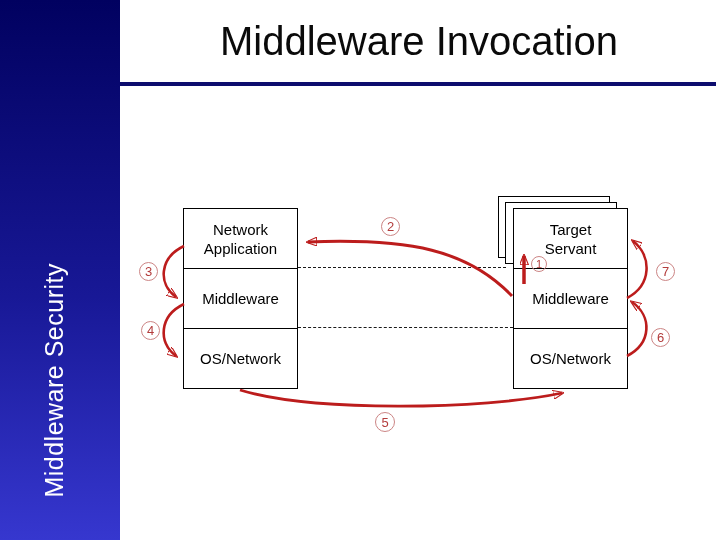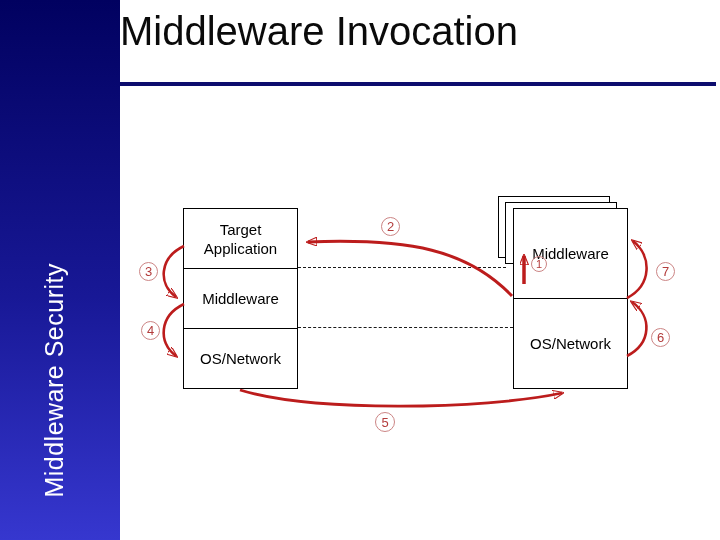--- a/index.html
+++ b/index.html
@@ -23,22 +23,22 @@
     background:linear-gradient(to bottom,var(--sidebar-top) 0%,#181896 55%,var(--sidebar-bottom) 100%);
   }
   .sidebar-label{
     position:absolute;left:40px;bottom:42px;
     writing-mode:vertical-rl;transform:rotate(180deg);
     color:#ffffff;font-size:25px;letter-spacing:.5px;white-space:nowrap;
   }
 
   
   .title{
-    position:absolute;left:120px;top:8px;width:598px;height:48px;
-    text-align:left;font-size:40px;line-height:46px;color:#0a0a0a;
+    position:absolute;left:120px;top:18px;width:598px;height:48px;
+    text-align:center;font-size:40px;line-height:46px;color:#0a0a0a;
   }
   .title-rule{
     position:absolute;left:120px;top:82px;width:596px;height:4px;
     background:var(--rule-navy);
   }
 
   
   .stack-box{
     position:absolute;background:#ffffff;border:1px solid #000000;
     box-sizing:border-box;display:flex;flex-direction:column;
@@ -93,34 +93,37 @@
 
   <div class="sidebar">
     <div class="sidebar-label">Middleware Security</div>
   </div>
 
   <div class="title">Middleware Invocation</div>
   <div class="title-rule"></div>
 
   <div class="stack-box left-stack">
     <div class="stack-row">
-      <span class="row-label">Target Application</span>
+      <span class="row-label">Network Application</span>
     </div>
     <div class="stack-row">
       <span class="row-label">Middleware</span>
     </div>
     <div class="stack-row">
       <span class="row-label">OS/Network</span>
     </div>
   </div>
 
   <div class="right-group">
     <div class="stack-card card-back"></div>
     <div class="stack-card card-mid"></div>
     <div class="stack-box right-stack">
+      <div class="stack-row">
+        <span class="row-label">Target Servant</span>
+      </div>
       <div class="stack-row">
         <span class="row-label">Middleware</span>
       </div>
       <div class="stack-row">
         <span class="row-label">OS/Network</span>
       </div>
     </div>
   </div>
 
   <div class="dash-line dash-1"></div>

